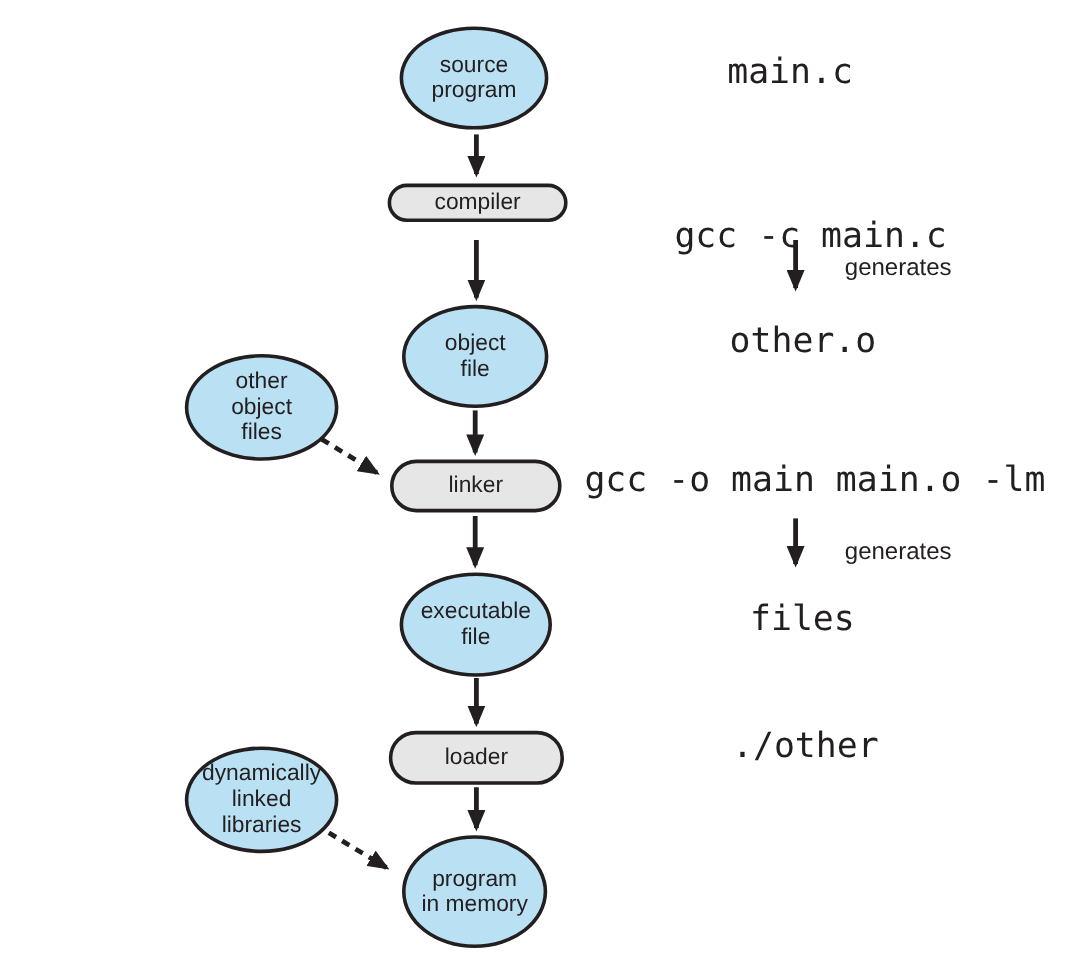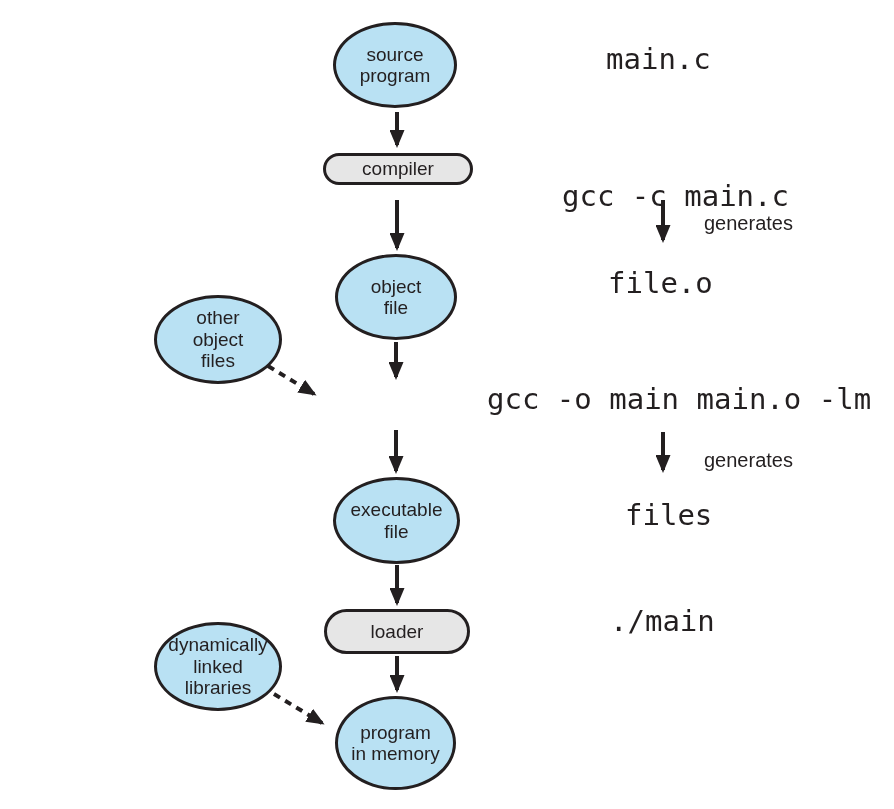--- a/index.html
+++ b/index.html
@@ -96,20 +96,23 @@
     <span>object
 file</span>
   </div>
 
   <div class="node ellipse" style="left:154px;top:295px;width:128px;height:89px;">
     <span>other
 object
 files</span>
   </div>
 
+  <div class="node box" style="left:325px;top:383px;width:143px;height:44px;">
+    <span>linker</span>
+  </div>
 
   <div class="node ellipse" style="left:333px;top:477px;width:127px;height:87px;">
     <span>executable
 file</span>
   </div>
 
   <div class="node box" style="left:324px;top:609px;width:146px;height:45px;">
     <span>loader</span>
   </div>
 
@@ -120,19 +123,19 @@
   </div>
 
   <div class="node ellipse" style="left:335px;top:696px;width:121px;height:94px;">
     <span>program
 in memory</span>
   </div>
 
   <div class="mono" style="left:606px;top:42px;">main.c</div>
   <div class="mono" style="left:562px;top:152px;margin-top:27px;">gcc -c main.c</div>
   <div class="genlabel" style="left:704px;top:212px;">generates</div>
-  <div class="mono" style="left:608px;top:266px;">file.o</div>
+  <div class="mono" style="left:608px;top:266px;">other.o</div>
   <div class="mono" style="left:487px;top:382px;">gcc -o main main.o -lm</div>
   <div class="genlabel" style="left:704px;top:449px;">generates</div>
   <div class="mono" style="left:625px;top:498px;">files</div>
-  <div class="mono" style="left:610px;top:604px;">./main</div>
+  <div class="mono" style="left:610px;top:604px;">./other</div>
 
 </div>
 
 </body></html>

